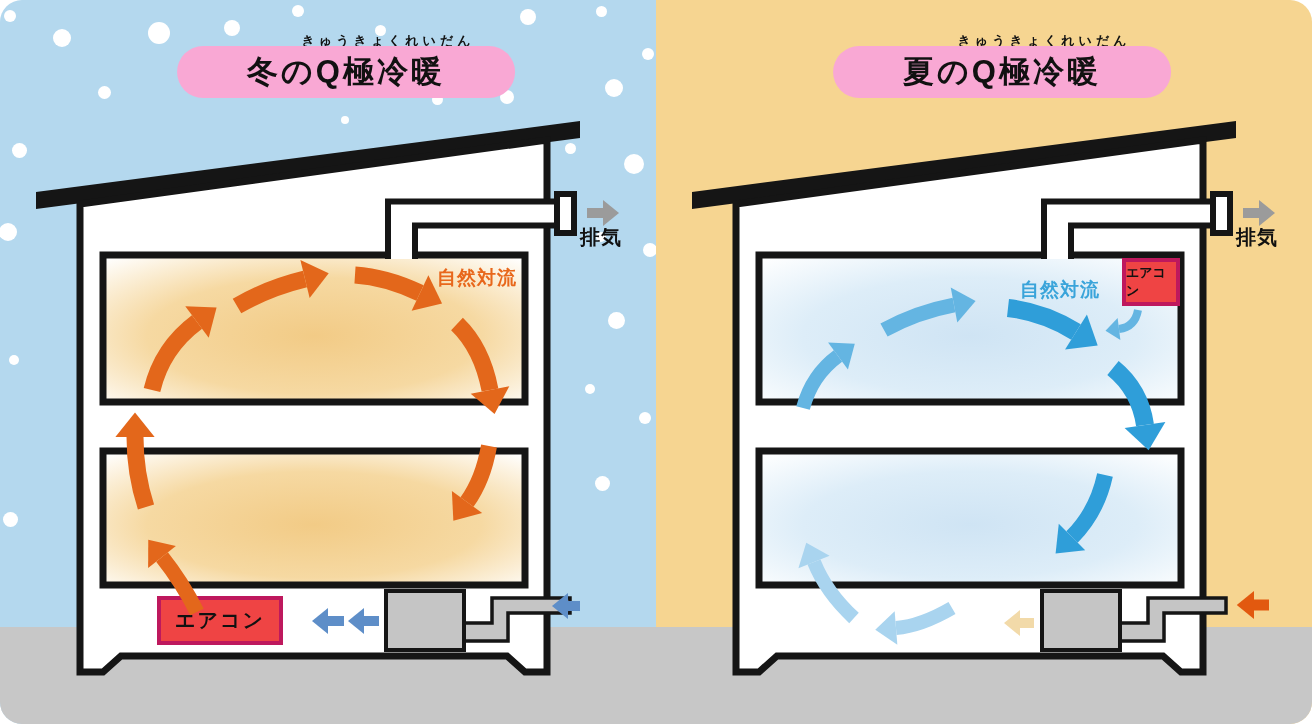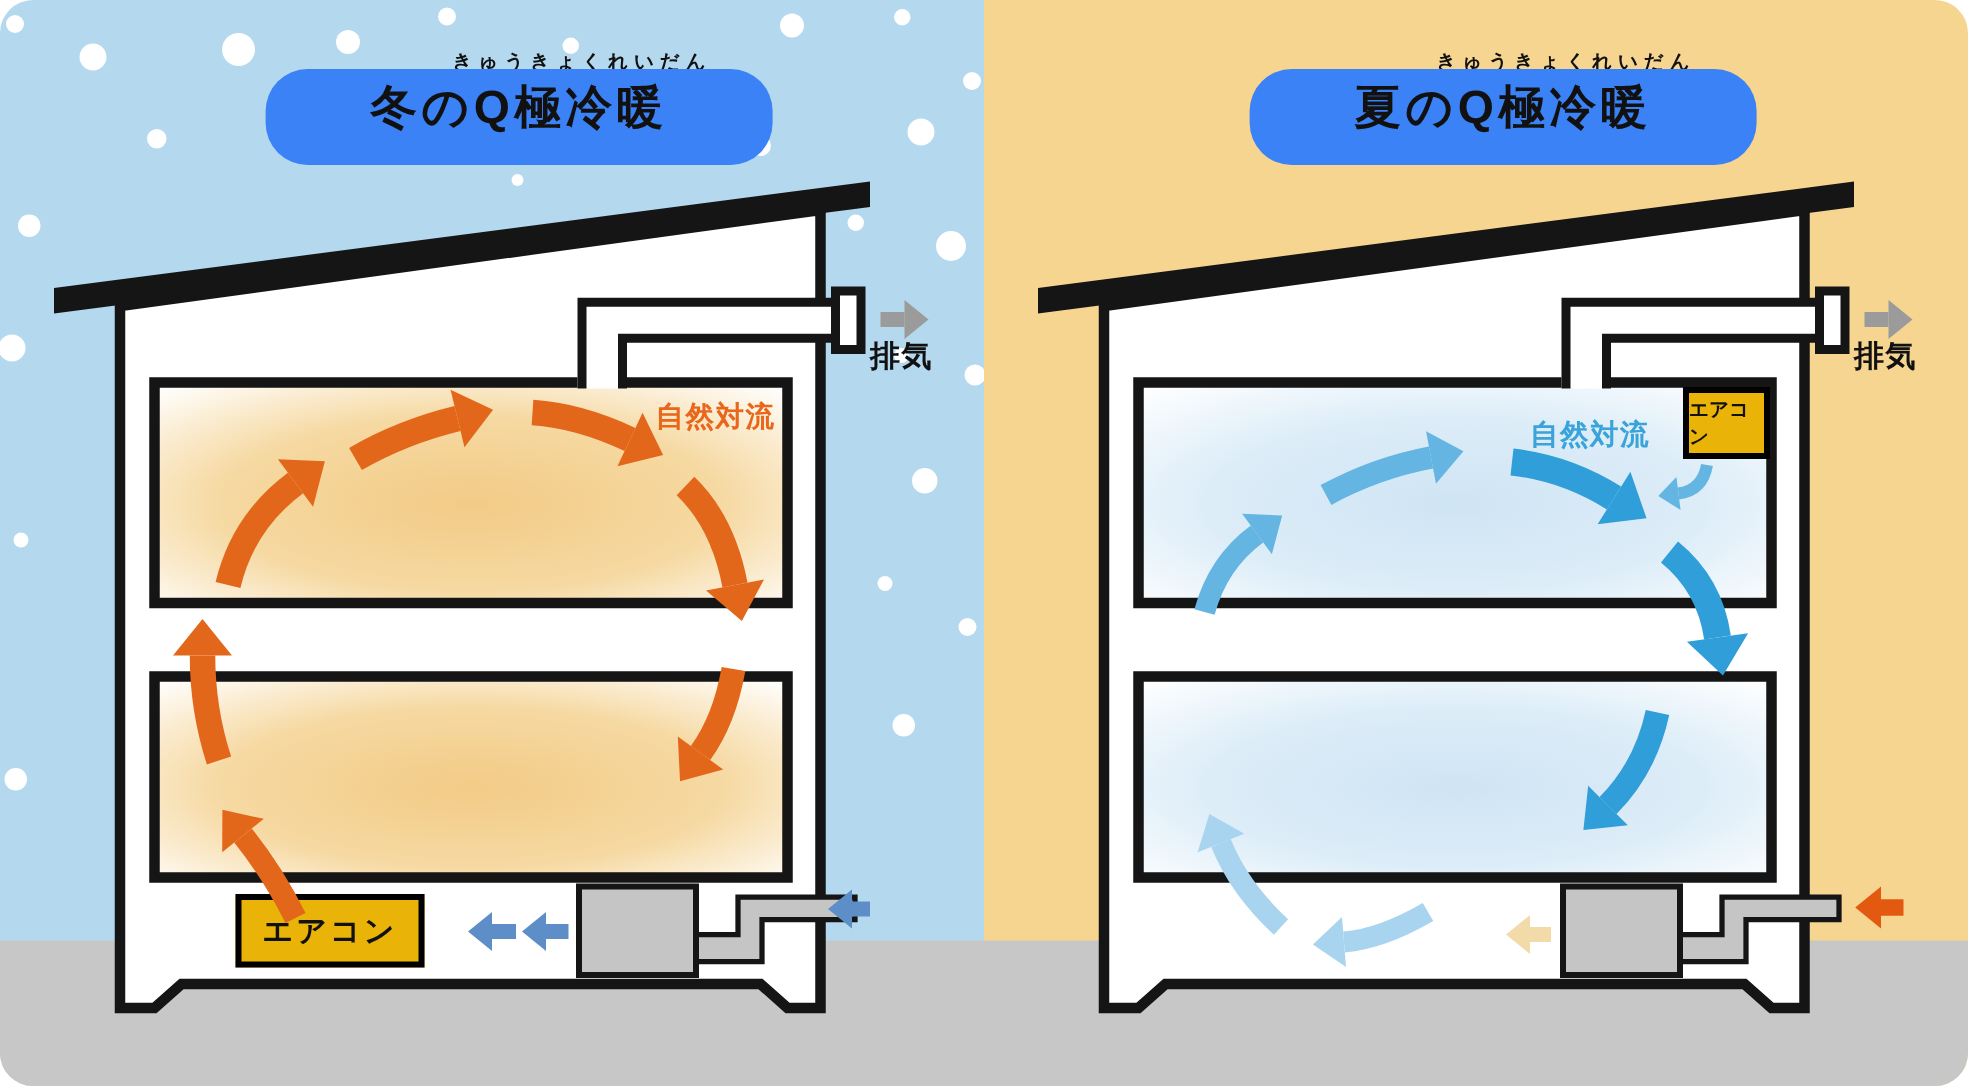--- a/index.html
+++ b/index.html
@@ -7,28 +7,28 @@
   .stage{position:relative;width:1312px;height:724px;border-radius:22px;overflow:hidden;display:flex;}
   .panel{position:relative;width:656px;height:724px;overflow:hidden;}
   .ground{position:absolute;left:0;right:0;top:627px;bottom:0;z-index:1;}
   .dots{position:absolute;inset:0;z-index:1;pointer-events:none;}
   .dot{position:absolute;background:#ffffff;border-radius:50%;}
   svg.house{position:absolute;left:0;top:0;z-index:2;}
   svg.arrows{position:absolute;left:0;top:0;z-index:4;pointer-events:none;}
   .titlebox{position:absolute;left:0;right:0;top:0;height:120px;z-index:6;margin-left:36px;}
   .furigana{position:absolute;top:32px;left:50%;transform:translateX(calc(-50% + 42px));
     font-size:13px;font-weight:bold;letter-spacing:4px;color:#111;white-space:nowrap;}
-  .pill{position:absolute;top:46px;left:50%;transform:translateX(-50%);background:#3b82f6;
-    border-radius:28px;height:64px;line-height:52px;padding:0 70px;white-space:nowrap;}
+  .pill{position:absolute;top:46px;left:50%;transform:translateX(-50%);background:#f9a8d4;
+    border-radius:28px;height:52px;line-height:52px;padding:0 70px;white-space:nowrap;}
   .pill span{font-size:31px;font-weight:bold;letter-spacing:3px;color:#111;}
   .exhaust-label{position:absolute;left:580px;top:224px;font-size:20px;font-weight:bold;color:#111;z-index:5;letter-spacing:1px;}
   .convection-label{position:absolute;font-size:19px;font-weight:bold;z-index:5;letter-spacing:1px;}
   .winter .convection-label{left:437px;top:265px;}
   .summer .convection-label{left:364px;top:277px;}
-  .aircon-box{position:absolute;background:#eab308;border:4px solid #000000;z-index:3;
+  .aircon-box{position:absolute;background:#ef4444;border:4px solid #be185d;z-index:3;
     display:flex;align-items:center;justify-content:center;font-weight:bold;color:#111;}
   .winter .aircon-box{left:157px;top:596px;width:126px;height:49px;font-size:20px;letter-spacing:2px;}
   .summer .aircon-box{left:466px;top:258px;width:58px;height:48px;font-size:13px;letter-spacing:0;}
 </style>
 </head>
 <body>
 
 <div class="stage">
 
   <div class="panel winter" style="background: rgb(180, 216, 238);">

